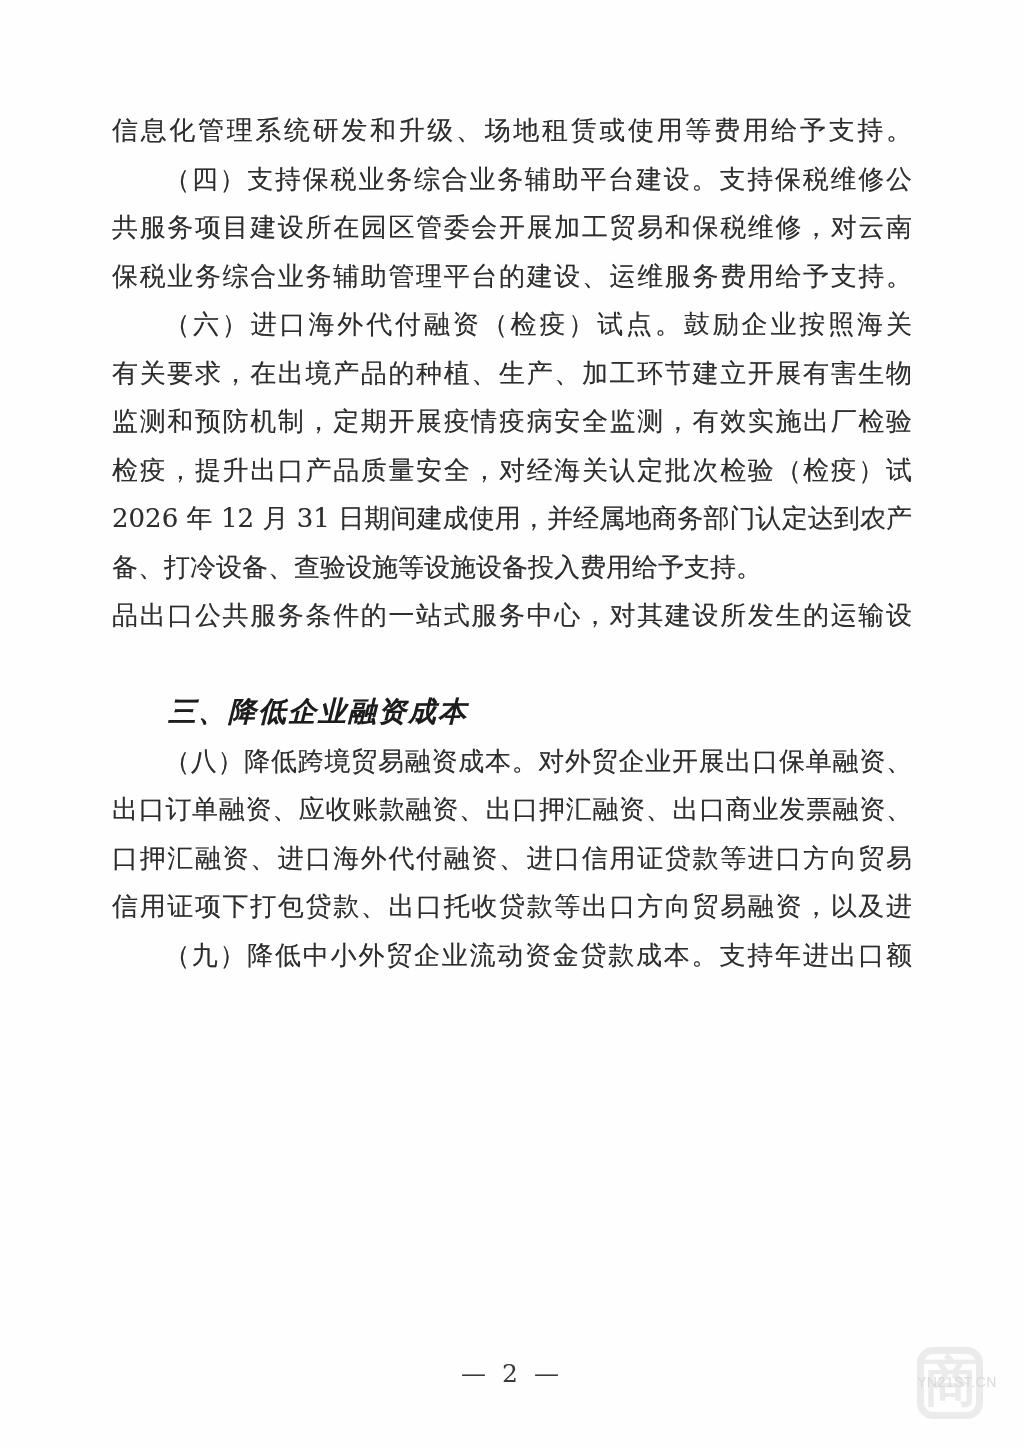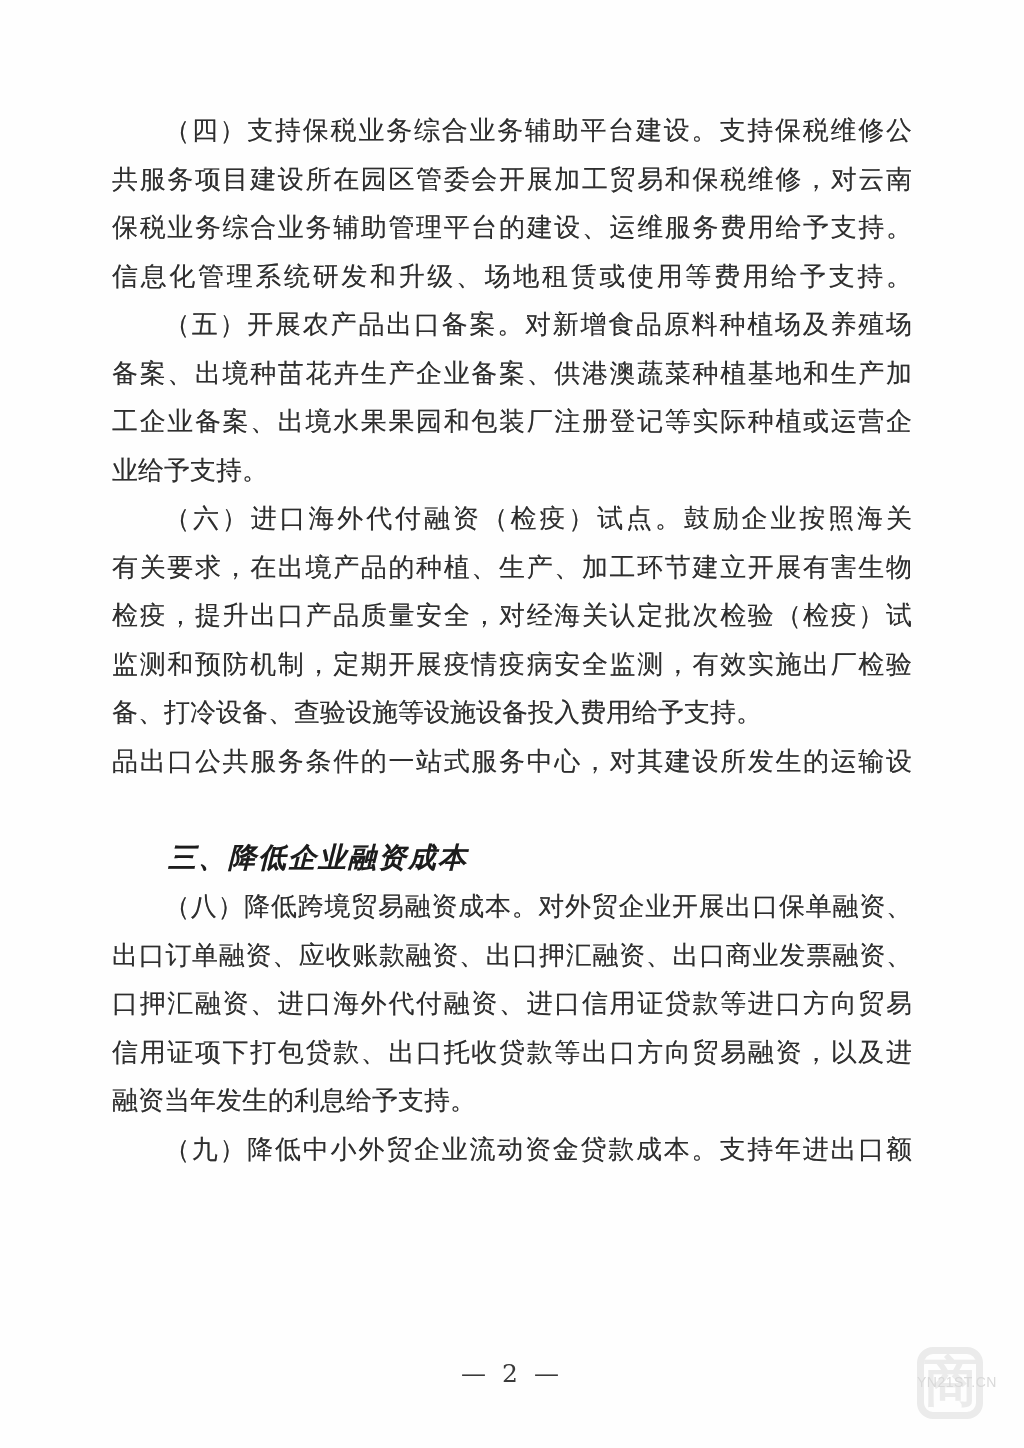--- a/index.html
+++ b/index.html
@@ -95,58 +95,52 @@
   }
 </style>
 </head>
 <body>
 
 <div class="page">
 
   <main class="content">
 
     <p class="para">
+      <span class="line">信息化管理系统研发和升级、场地租赁或使用等费用给予支持。</span>
+    </p>
+
+    <p class="para">
       <span class="line indent">（四）支持保税业务综合业务辅助平台建设。支持保税维修公</span>
       <span class="line">共服务项目建设所在园区管委会开展加工贸易和保税维修，对云南</span>
       <span class="line">保税业务综合业务辅助管理平台的建设、运维服务费用给予支持。</span>
     </p>
 
-    <p class="para">
-      <span class="line">信息化管理系统研发和升级、场地租赁或使用等费用给予支持。</span>
-    </p>
-
-    <p class="para">
-      <span class="line indent">（五）开展农产品出口备案。对新增食品原料种植场及养殖场</span>
-      <span class="line">备案、出境种苗花卉生产企业备案、供港澳蔬菜种植基地和生产加</span>
-      <span class="line">工企业备案、出境水果果园和包装厂注册登记等实际种植或运营企</span>
-      <span class="line last">业给予支持。</span>
-    </p>
 
     <p class="para">
       <span class="line indent">（六）进口海外代付融资（检疫）试点。鼓励企业按照海关</span>
       <span class="line">有关要求，在出境产品的种植、生产、加工环节建立开展有害生物</span>
+      <span class="line">监测和预防机制，定期开展疫情疫病安全监测，有效实施出厂检验</span>
       <span class="line">检疫，提升出口产品质量安全，对经海关认定批次检验（检疫）试</span>
-      <span class="line">监测和预防机制，定期开展疫情疫病安全监测，有效实施出厂检验</span>
     </p>
 
     <p class="para">
+      <span class="line">2026 年 12 月 31 日期间建成使用，并经属地商务部门认定达到农产</span>
       <span class="line last">备、打冷设备、查验设施等设施设备投入费用给予支持。</span>
       <span class="line">品出口公共服务条件的一站式服务中心，对其建设所发生的运输设</span>
     </p>
 
     <p class="para heading-block">
       <span class="line">三、降低企业融资成本</span>
     </p>
 
     <p class="para">
       <span class="line indent">（八）降低跨境贸易融资成本。对外贸企业开展出口保单融资、</span>
       <span class="line">出口订单融资、应收账款融资、出口押汇融资、出口商业发票融资、</span>
       <span class="line">口押汇融资、进口海外代付融资、进口信用证贷款等进口方向贸易</span>
       <span class="line">信用证项下打包贷款、出口托收贷款等出口方向贸易融资，以及进</span>
-      <span class="line last">融资当年发生的利息给予支持。</span>
     </p>
 
     <p class="para">
       <span class="line indent">（九）降低中小外贸企业流动资金贷款成本。支持年进出口额</span>
     </p>
 
   </main>
 
   <div class="footer">— 2 —</div>
 

